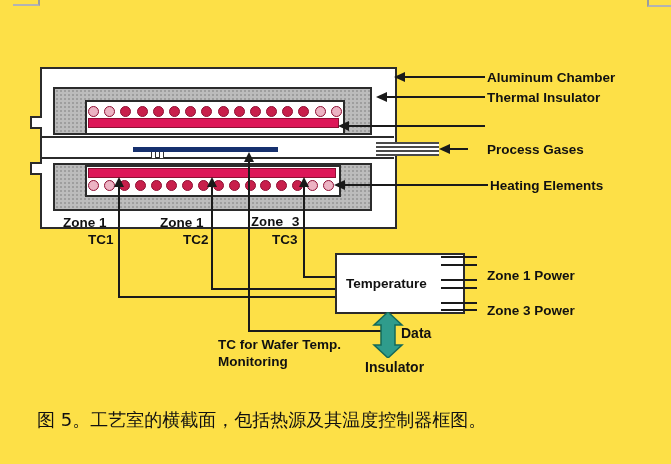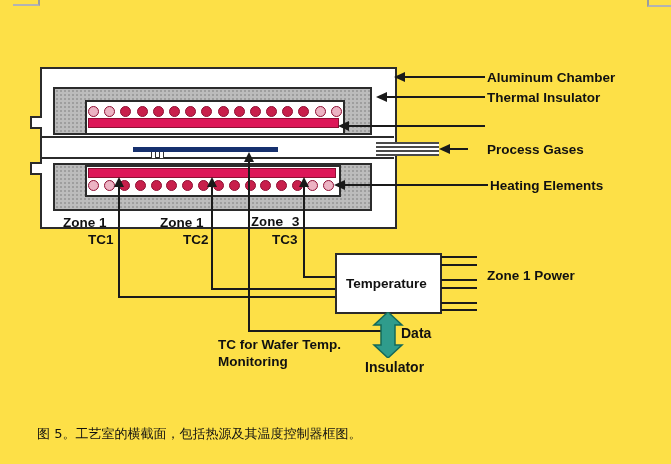--- a/index.html
+++ b/index.html
@@ -34,25 +34,25 @@
     border:2px solid #2b2b2b; }
   .cavity { background:#fff; border:2px solid #2b2b2b; }
   .elements-row { position:absolute; display:flex; justify-content:space-between; align-items:center; }
   .el-circle { width:11px; height:11px; border-radius:50%; border:1px solid #8f0f33; display:inline-block; }
   .diffuser { position:absolute; background:var(--diffuser); border:1px solid #8f0f33; }
   .liner { position:absolute; height:2px; background:#2b2b2b; }
   .wafer { left:133px; top:147px; width:145px; height:5px; background:var(--wafer); }
   .post { width:5px; height:8px; background:#fff; border:1.5px solid #333; }
   .pipe-mask { left:376px; top:142px; width:63px; height:14px; background:#fff; }
   .pipe-line { position:absolute; left:376px; width:63px; height:2px; background:#4a4a4a; }
-  .controller { left:335px; top:253px; width:107px; height:61px; background:#fff;
+  .controller { left:335px; top:253px; width:130px; height:61px; background:#fff;
     border:2px solid #2b2b2b; display:flex; flex-direction:column; justify-content:center;
     padding-left:9px; gap:15px; }
   .controller div { font-weight:bold; font-size:13.5px; }
-  .caption { position:absolute; left:37px; top:425px; font-size:13px; font-weight:normal;
+  .caption { position:absolute; left:37px; top:408px; font-size:18px; font-weight:normal;
     color:#111; font-family:"DejaVu Sans",sans-serif; }
 </style>
 </head>
 <body>
 
 <div class="stage">
 
   <div class="abs corner-tl"></div>
   <div class="abs corner-tr"></div>
 
@@ -163,20 +163,21 @@
     <div>Temperature</div>
   </div>
 
   <div class="hline" style="left:441px; top:256px; width:36px;"></div>
   <div class="hline" style="left:441px; top:264px; width:36px;"></div>
   <div class="hline" style="left:441px; top:279px; width:36px;"></div>
   <div class="hline" style="left:441px; top:287px; width:36px;"></div>
   <div class="hline" style="left:441px; top:302px; width:36px;"></div>
   <div class="hline" style="left:441px; top:309px; width:36px;"></div>
   <div class="lbl" style="left:487px; top:268px;">Zone 1 Power</div>
+  <div class="lbl" style="left:487px; top:303px;">Zone 3 Power</div>
 
   <svg class="abs" style="left:371px; top:312px;" width="34" height="46" viewBox="0 0 34 46">
     <polygon points="17,0 31,13 24,13 24,33 31,33 17,46 3,33 10,33 10,13 3,13" style="fill:var(--teal); stroke:#14695a; stroke-width:1.5;"></polygon>
   </svg>
   <div class="lbl" style="left:401px; top:325px; font-size:14px;">Data</div>
   <div class="lbl" style="left:365px; top:359px; font-size:14px;">Insulator</div>
 
   <div class="lbl" style="left:218px; top:337px;text-align:center;">TC for Wafer Temp.</div>
   <div class="lbl" style="left:218px; top:354px;">Monitoring</div>
 

